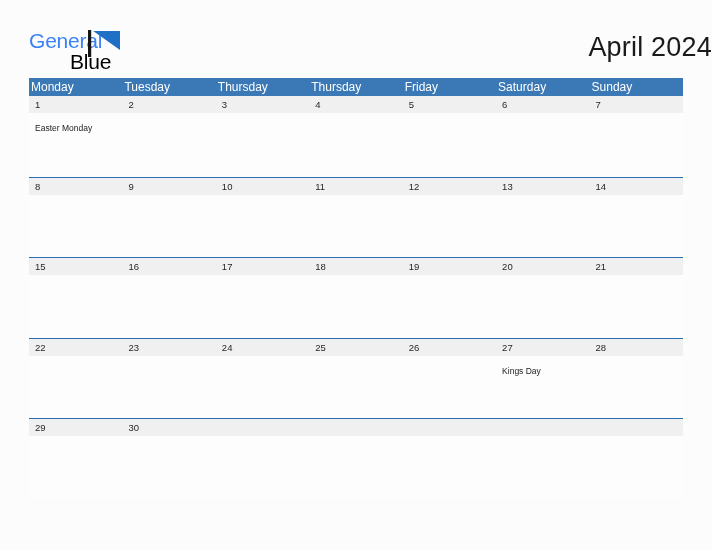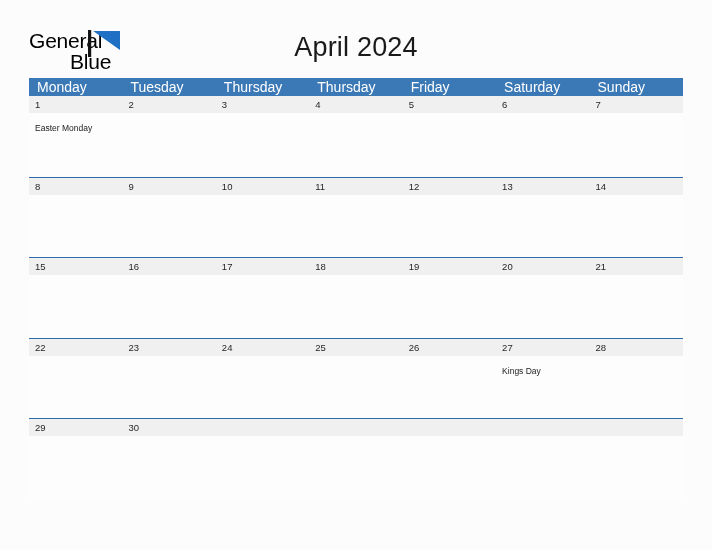--- a/index.html
+++ b/index.html
@@ -33,21 +33,21 @@
     left: 29px;
     top: 29px;
     width: 130px;
     height: 44px;
   }
   .logo-general {
     position: absolute;
     left: 0;
     top: 0;
     font-size: 21px;
-    color: #000000;
+    color: #3b82f6;
     letter-spacing: -0.2px;
     line-height: 24px;
     white-space: nowrap;
   }
   .logo-blue {
     position: absolute;
     left: 41px;
     top: 21px;
     font-size: 21px;
     color: #000000;
@@ -61,21 +61,21 @@
     top: 1px;
     width: 34px;
     height: 27px;
   }
 
   .cal-title {
     position: absolute;
     left: 0;
     top: 32px;
     width: 712px;
-    text-align: center;
+    text-align: right;
     font-size: 27px;
     color: #1a1a1a;
     letter-spacing: 0.2px;
   }
 
   .region-label {
     position: absolute;
     right: 29px;
     top: 45px;
     font-size: 14px;
@@ -94,22 +94,22 @@
 
   .weekday-row {
     display: flex;
     width: 654px;
     height: 18px;
     background: #3b78b6;
   }
   .weekday-cell {
     width: 93.43px;
     height: 18px;
-    padding-left: 8px;
-    font-size: 14px;
+    padding-left: 2px;
+    font-size: 12px;
     line-height: 18px;
     color: #ffffff;
     white-space: nowrap;
     overflow: hidden;
   }
 
   .week-row {
     width: 654px;
     height: 80.5px;
     border-top: 1.5px solid #2a6cae;

